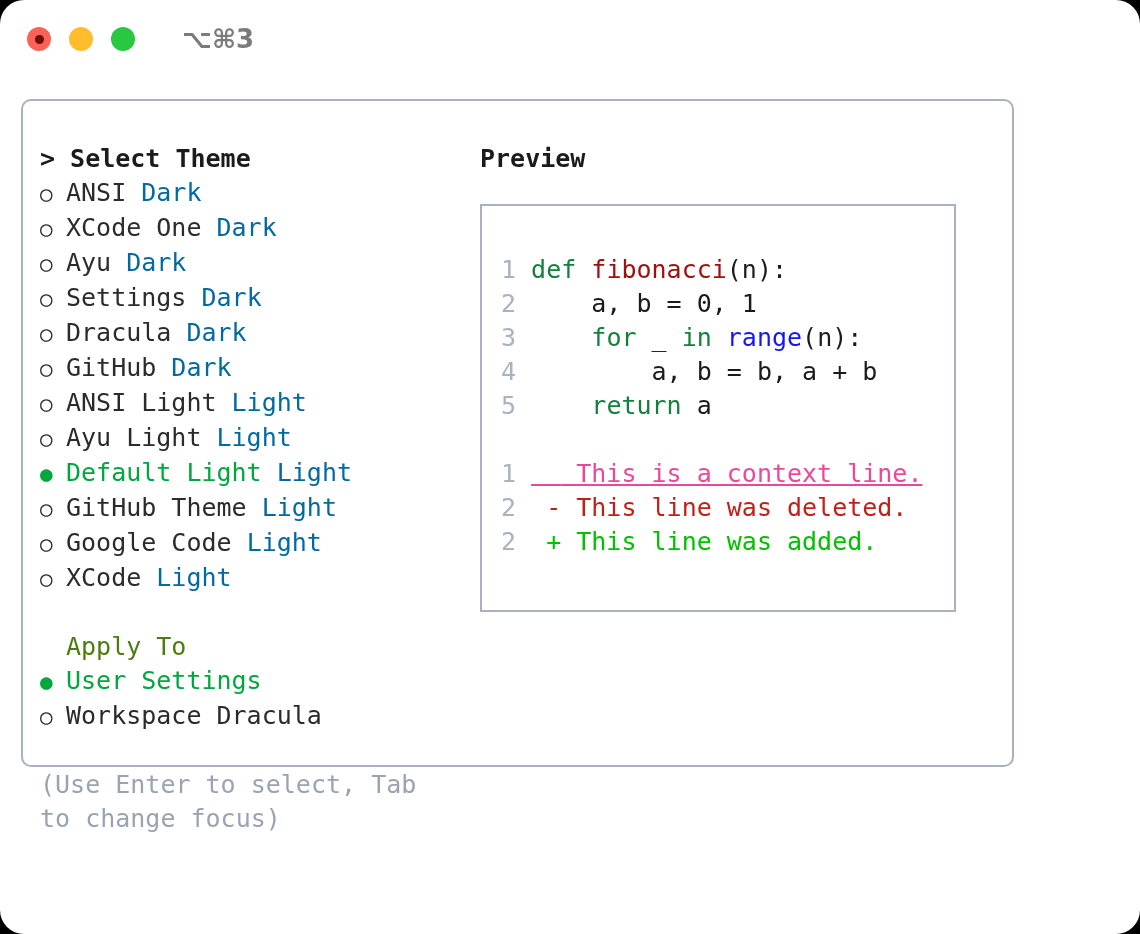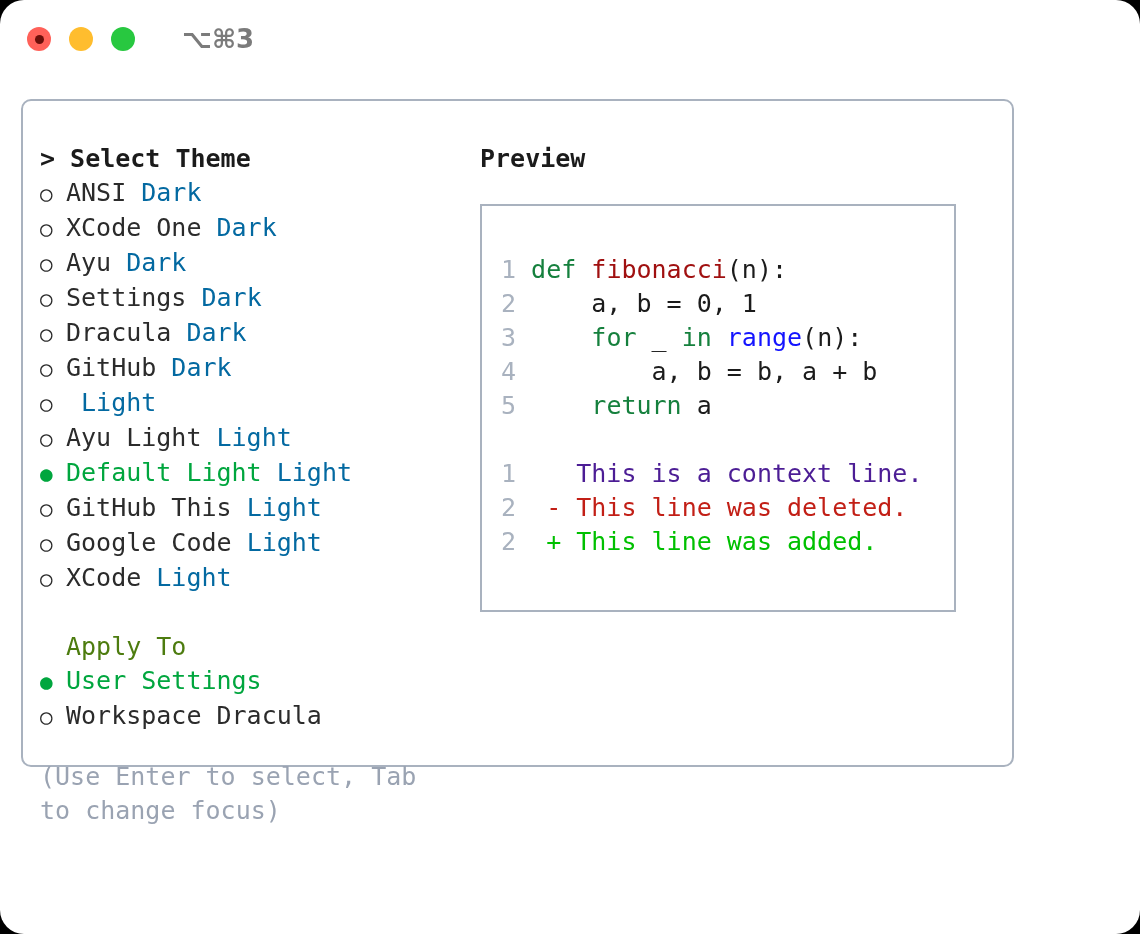--- a/index.html
+++ b/index.html
@@ -143,21 +143,21 @@
 
   .subsection-title {
     font-size: 25px;
     line-height: 34px;
     color: #4d7c0f;
     padding-left: 26px;
     white-space: pre;
   }
 
   .hint {
-    margin-top: 26px;
+    margin-top: 34px;
     font-size: 25px;
     line-height: 34px;
     color: #9aa3b2;
     width: 420px;
     white-space: pre-wrap;
   }
 
   
   .preview-title {
     font-size: 25px;
@@ -184,21 +184,21 @@
     white-space: pre;
   }
   .code-line { white-space: pre; }
   .ln {
     color: #a9b2bf;
   }
   .kw   { color: #15803d; }
   .fn   { color: #a01010; }
   .bi   { color: #1414ff; }
   .plain{ color: #1b1b1b; }
-  .ctx  { color: #4c1d95; }
+  .ctx  { color: #ec4899; text-decoration: underline; }
   .del  { color: #c21f16; }
   .add  { color: #00c000; }
   .blank-line { height: 34px; }
 </style>
 </head>
 <body>
 
 <div class="window">
 
   <div class="titlebar">
@@ -215,24 +215,24 @@
 
       <div class="left-col">
         <div class="section-title">&gt; Select Theme</div>
         <div class="opt-list" id="theme-list">
             <div class="opt-row"><span class="marker">○</span><span class="opt-label">ANSI</span><span class="opt-tag"> Dark</span></div>
             <div class="opt-row"><span class="marker">○</span><span class="opt-label">XCode One</span><span class="opt-tag"> Dark</span></div>
             <div class="opt-row"><span class="marker">○</span><span class="opt-label">Ayu</span><span class="opt-tag"> Dark</span></div>
             <div class="opt-row"><span class="marker">○</span><span class="opt-label">Settings</span><span class="opt-tag"> Dark</span></div>
             <div class="opt-row"><span class="marker">○</span><span class="opt-label">Dracula</span><span class="opt-tag"> Dark</span></div>
             <div class="opt-row"><span class="marker">○</span><span class="opt-label">GitHub</span><span class="opt-tag"> Dark</span></div>
-            <div class="opt-row"><span class="marker">○</span><span class="opt-tag"> Light</span></div>
+            <div class="opt-row"><span class="marker">○</span><span class="opt-label">ANSI Light</span><span class="opt-tag"> Light</span></div>
             <div class="opt-row"><span class="marker">○</span><span class="opt-label">Ayu Light</span><span class="opt-tag"> Light</span></div>
             <div class="opt-row selected"><span class="marker">●</span><span class="opt-label">Default Light</span><span class="opt-tag"> Light</span></div>
-            <div class="opt-row"><span class="marker">○</span><span class="opt-label">GitHub This</span><span class="opt-tag"> Light</span></div>
+            <div class="opt-row"><span class="marker">○</span><span class="opt-label">GitHub Theme</span><span class="opt-tag"> Light</span></div>
             <div class="opt-row"><span class="marker">○</span><span class="opt-label">Google Code</span><span class="opt-tag"> Light</span></div>
             <div class="opt-row"><span class="marker">○</span><span class="opt-label">XCode</span><span class="opt-tag"> Light</span></div>
           </div>
 
         <div class="group-gap"></div>
 
         <div class="subsection-title">Apply To</div>
         <div class="opt-list" id="apply-list">
             <div class="opt-row selected"><span class="marker">●</span><span class="opt-label">User Settings</span></div>
             <div class="opt-row"><span class="marker">○</span><span class="opt-label">Workspace Dracula</span></div>

